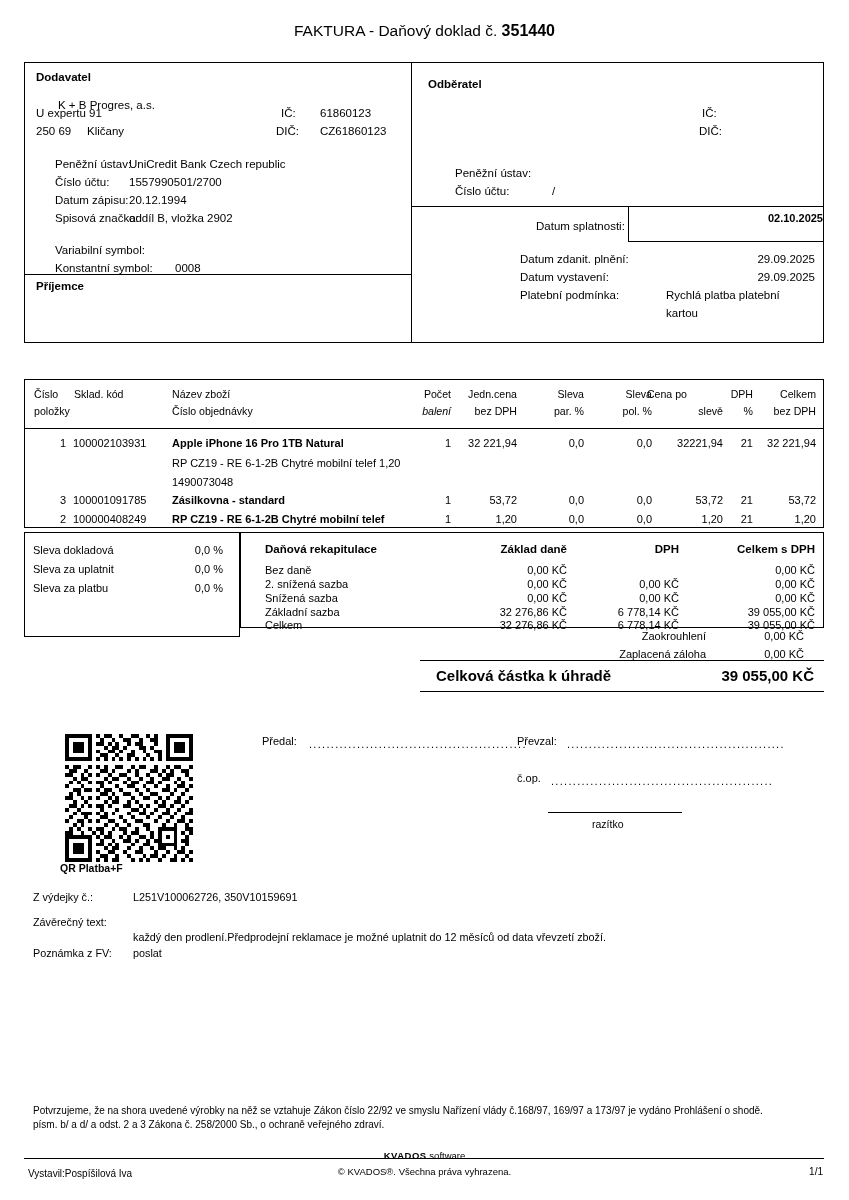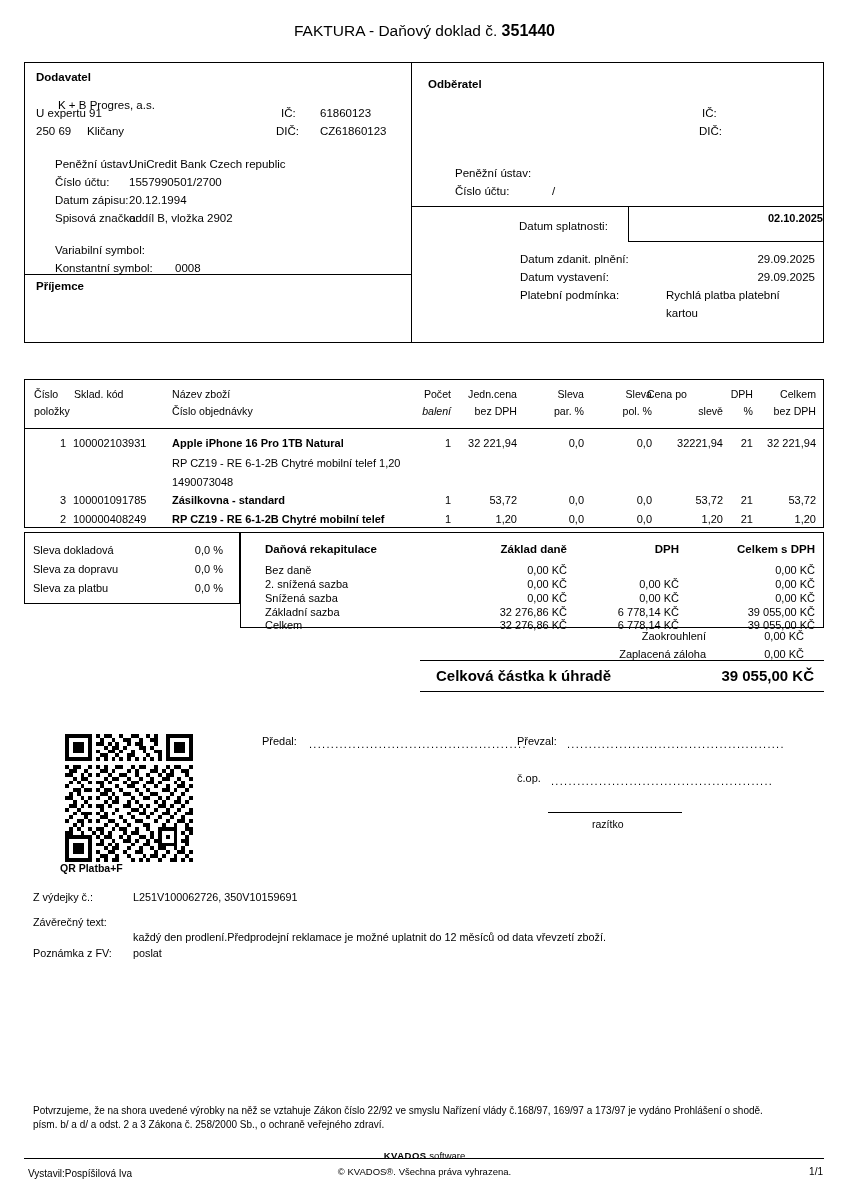--- a/index.html
+++ b/index.html
@@ -100,21 +100,21 @@
   }
   .ih { position: absolute; font-size: 10.6px; }
   .irow { position: absolute; font-size: 11px; }
   .bold { font-weight: bold; }
   .r { text-align: right; }
 
   
   .disc {
     position: absolute;
     left: 24px; top: 532px;
-    width: 216px; height: 72px;
+    width: 216px; height: 105px;
     border: 1px solid #000;
     box-sizing: border-box;
   }
   .disc-line { position: absolute; font-size: 11px; }
 
   
   .vat {
     position: absolute;
     left: 240px; top: 532px;
     width: 584px; height: 96px;
@@ -258,21 +258,21 @@
       <div class="cust-line" style="left:287px; top:62px;">DIČ:</div>
       <div class="cust-line" style="left:320px; top:62px;"></div>
 
       <div class="cust-line" style="left:43px; top:104px;">Peněžní ústav:</div>
       <div class="cust-line" style="left:140px; top:104px;"></div>
       <div class="cust-line" style="left:43px; top:122px;">Číslo účtu:</div>
       <div class="cust-line" style="left:140px; top:122px;">/</div>
 
       <div class="pay-sep"></div>
 
-      <div class="cust-line" style="left:107px; top:157px;">Datum splatnosti:</div>
+      <div class="cust-line" style="left:124px; top:157px;">Datum splatnosti:</div>
       <div class="due-box">
         <div class="due-val">02.10.2025</div>
       </div>
 
       <div class="cust-line" style="left:108px; top:190px;">Datum zdanit. plnění:</div>
       <div class="cust-line" style="left:243px; top:190px; width:160px; text-align:right;">29.09.2025</div>
       <div class="cust-line" style="left:108px; top:208px;">Datum vystavení:</div>
       <div class="cust-line" style="left:243px; top:208px; width:160px; text-align:right;">29.09.2025</div>
       <div class="cust-line" style="left:108px; top:226px;">Platební podmínka:</div>
       <div class="cust-line" style="left:254px; top:226px;">Rychlá platba platební</div>
@@ -335,21 +335,21 @@
     <div class="irow r" style="left:485px; top:133px; width:74px;">0,0</div>
     <div class="irow r" style="left:553px; top:133px; width:74px;">0,0</div>
     <div class="irow r" style="left:616px; top:133px; width:82px;">1,20</div>
     <div class="irow r" style="left:694px; top:133px; width:34px;">21</div>
     <div class="irow r" style="left:712px; top:133px; width:79px;">1,20</div>
   </div>
 
   <div class="disc">
     <div class="disc-line" style="left:8px; top:11px;">Sleva dokladová</div>
     <div class="disc-line r" style="left:120px; top:11px; width:78px;">0,0 %</div>
-    <div class="disc-line" style="left:8px; top:30px;">Sleva za dopravu</div>
+    <div class="disc-line" style="left:8px; top:30px;">Sleva za uplatnit</div>
     <div class="disc-line r" style="left:120px; top:30px; width:78px;">0,0 %</div>
     <div class="disc-line" style="left:8px; top:49px;">Sleva za platbu</div>
     <div class="disc-line r" style="left:120px; top:49px; width:78px;">0,0 %</div>
   </div>
 
   <div class="vat">
     <div class="vat-h" style="left:24px; top:10px;">Daňová rekapitulace</div>
     <div class="vat-h r" style="left:150px; top:10px; width:176px;">Základ daně</div>
     <div class="vat-h r" style="left:320px; top:10px; width:118px;">DPH</div>
     <div class="vat-h r" style="left:430px; top:10px; width:144px;">Celkem s DPH</div>

